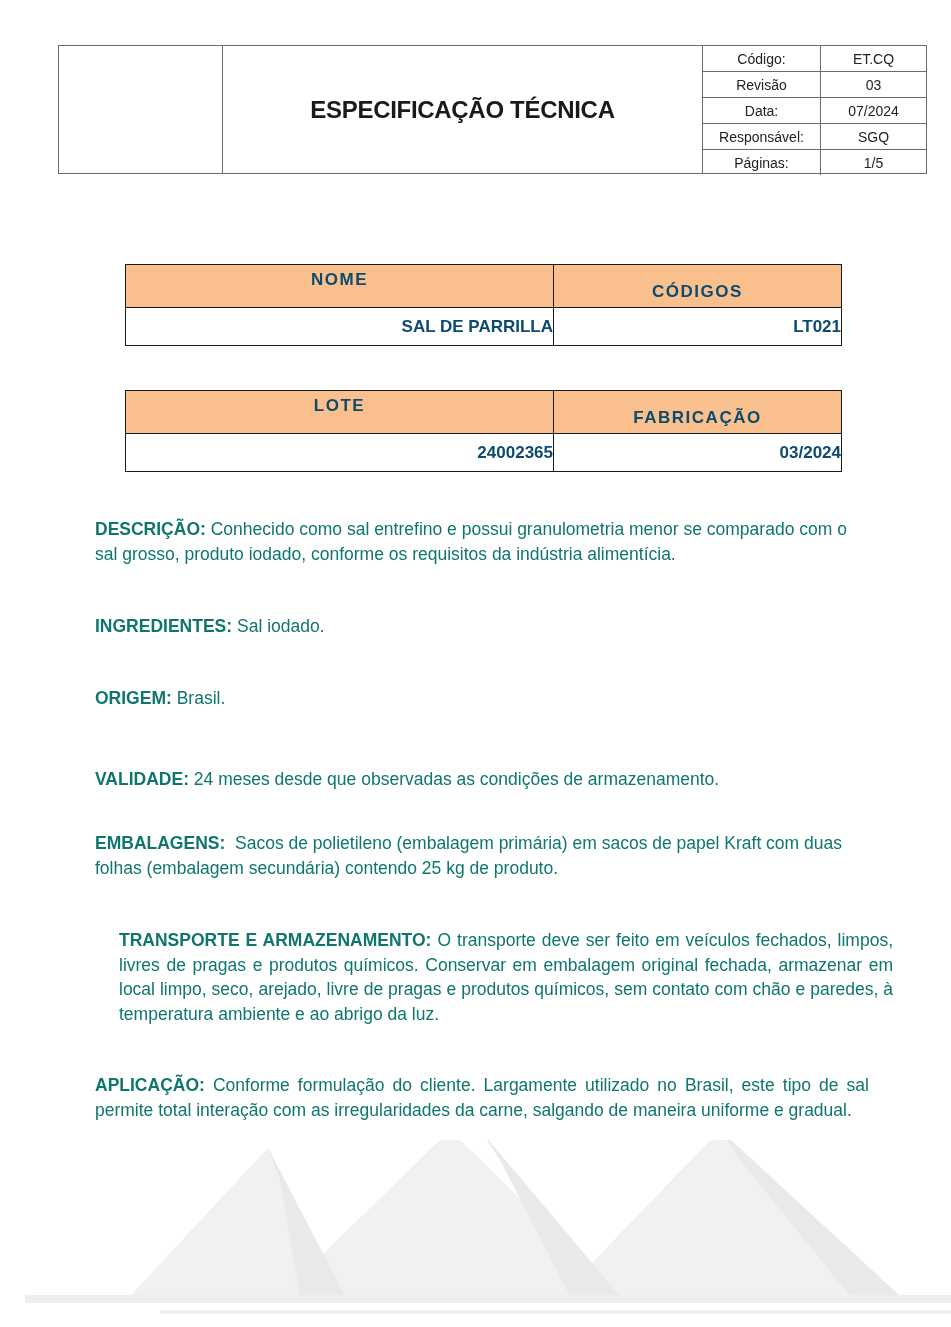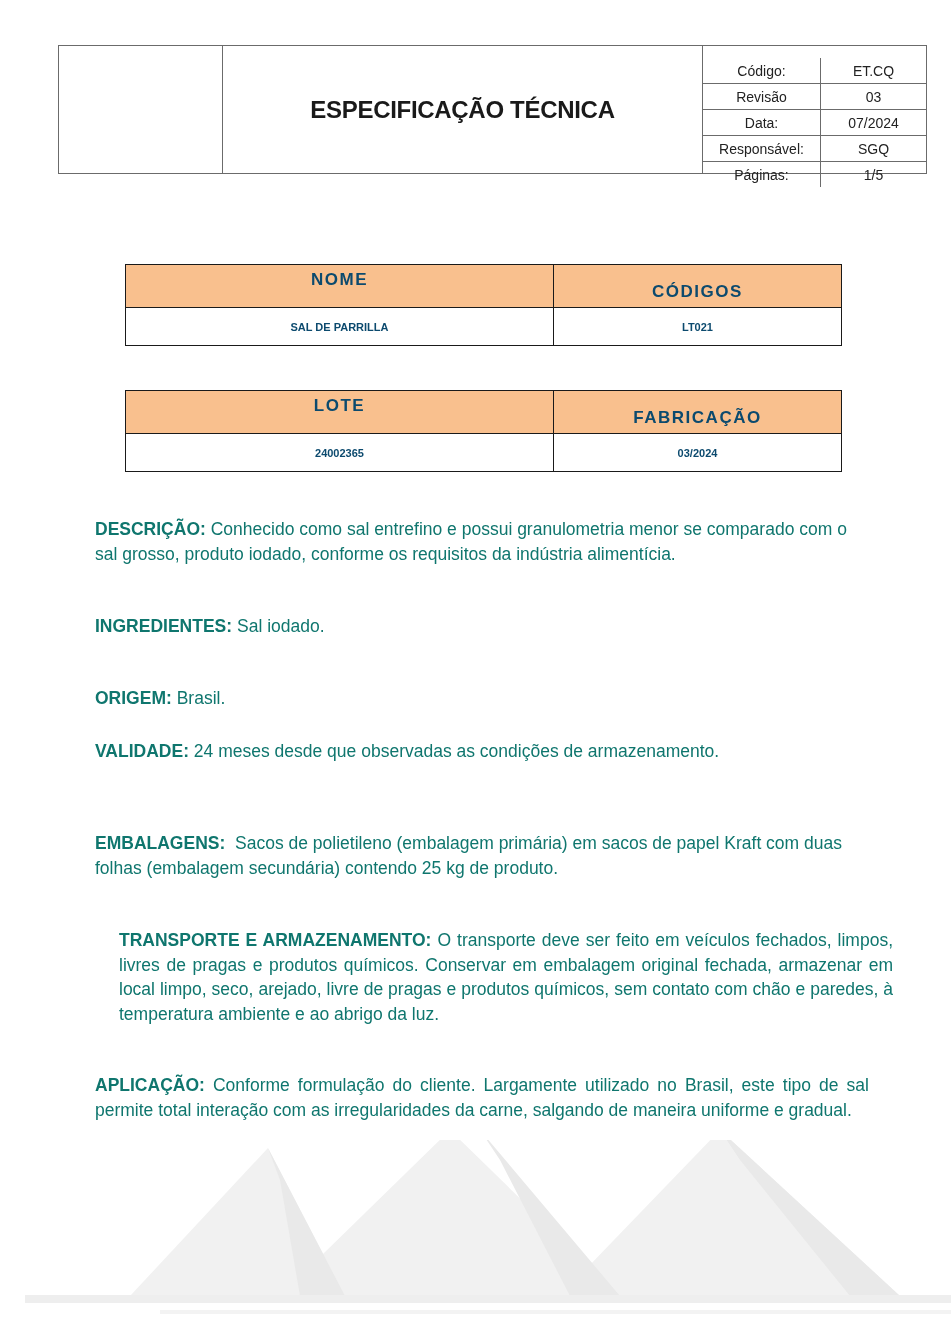--- a/index.html
+++ b/index.html
@@ -41,21 +41,20 @@
       font-weight: bold;
       font-size: 24px;
       letter-spacing: -0.3px;
       color: #1a1a1a;
     }
     .meta-table {
       flex: 1;
       border-collapse: collapse;
       font-size: 14px;
       color: #222;
-      margin-top: 12px;
     }
     .meta-table td {
       border-bottom: 1px solid #6b6b6b;
       text-align: center;
       height: 25px;
       padding: 0;
     }
     .meta-table tr:last-child td {
       border-bottom: none;
     }
@@ -87,21 +86,22 @@
     .info-table .head td.h-left {
       vertical-align: top;
       padding-top: 5px;
     }
     .info-table .head td.h-right {
       vertical-align: bottom;
       padding-bottom: 5px;
     }
     .info-table .body td {
       height: 37px;
-      font-size: 11px;
+      font-size: 17px;
+      text-align: right;
     }
     .info-table td.c-left { width: 427px; }
 
     #table-product { top: 264px; }
     #table-batch { top: 390px; }
 
     
     .section {
       position: absolute;
       left: 95px;
@@ -112,21 +112,21 @@
     }
     .section .label {
       font-weight: bold;
     }
     .justify {
       text-align: justify;
     }
     #sec-descricao { top: 517px; }
     #sec-ingredientes { top: 614px; }
     #sec-origem { top: 686px; }
-    #sec-validade { top: 739px; }
+    #sec-validade { top: 767px; }
     #sec-embalagens { top: 831px; }
     #sec-transporte { top: 928px; margin-left: 24px; }
     #sec-aplicacao { top: 1073px; }
 
     
     .watermark {
       position: absolute;
       left: 0;
       top: 1140px;
       width: 951px;

